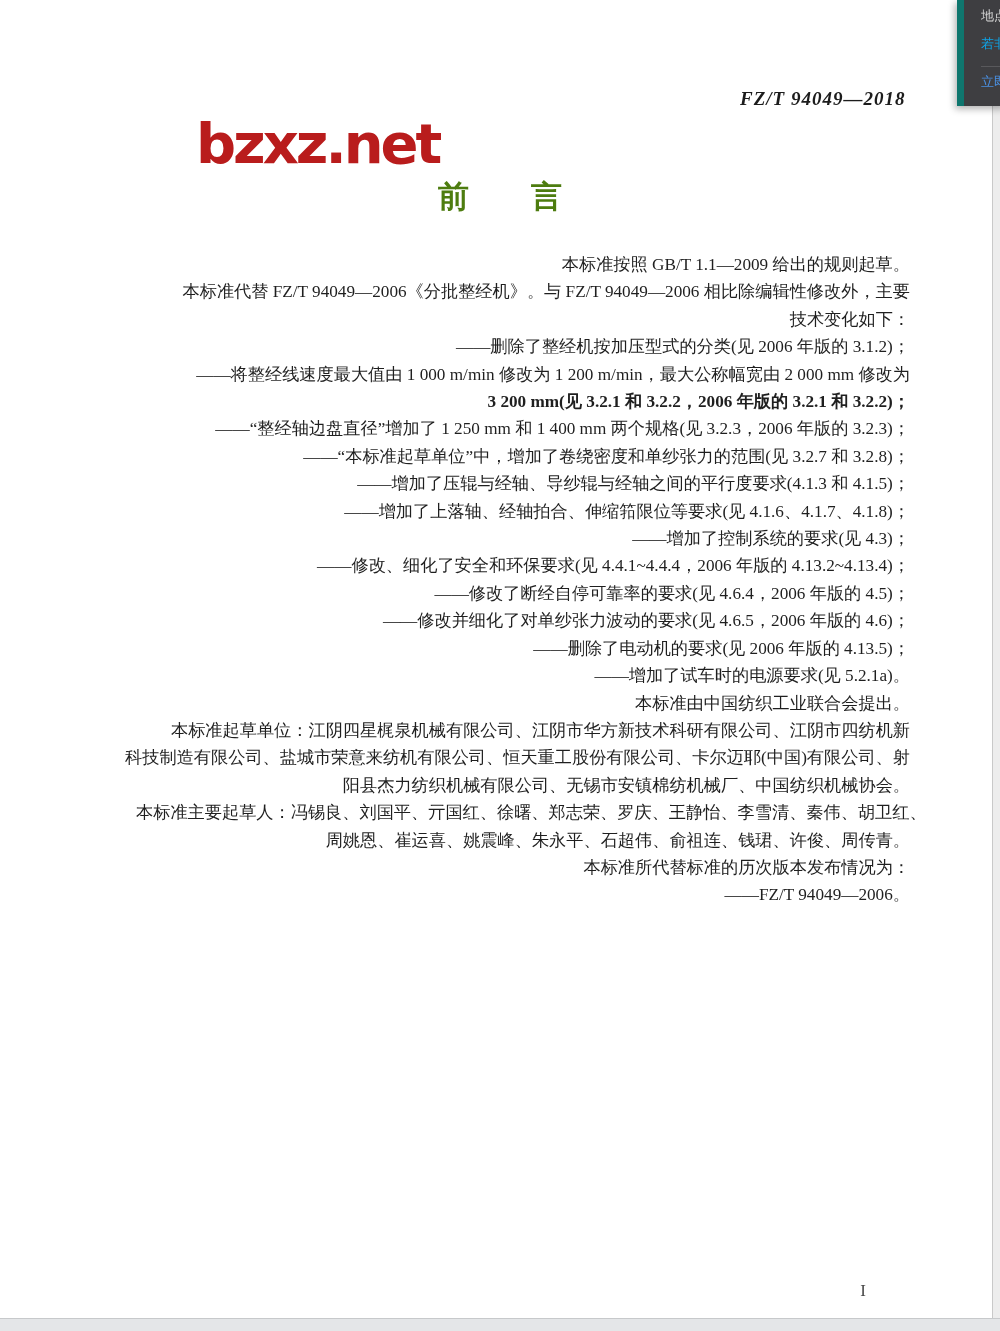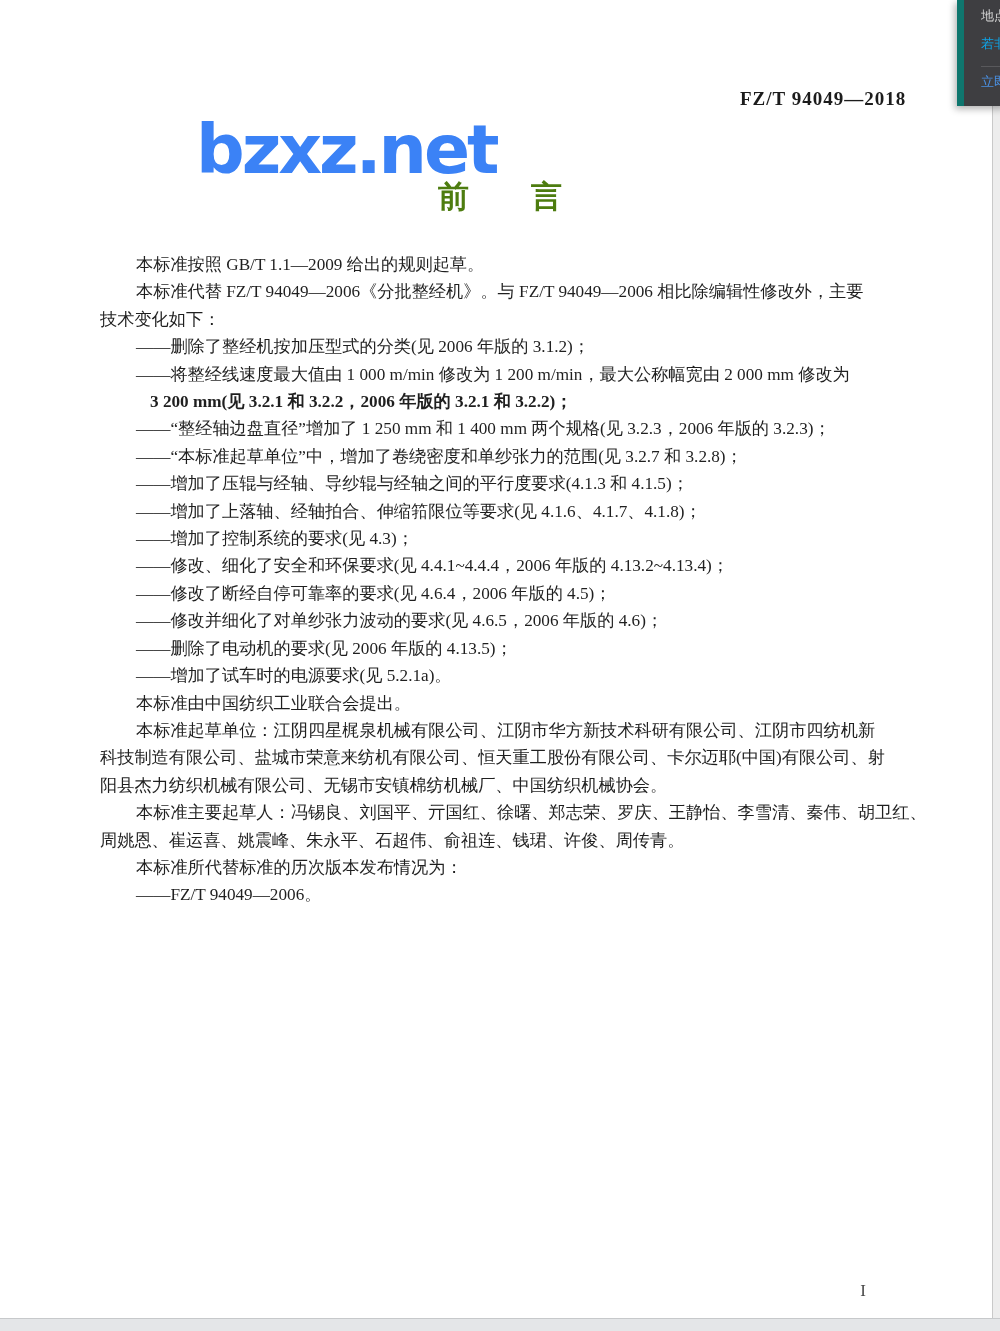--- a/index.html
+++ b/index.html
@@ -30,42 +30,42 @@
   .promo-line2{color:#0ea5e9;font-size:13px;}
   .promo-divider{margin:13px 0 0 17px;border-top:1px solid #59595c;width:40px;}
   .promo-link{
     display:block;margin:6px 0 0 17px;color:#4a90e2;font-size:13px;
     text-decoration:none;white-space:nowrap;
   }
   
   .doc-code{
     position:absolute;top:88px;left:740px;
     font-size:19px;font-weight:bold;color:#1c1c1c;letter-spacing:1px;
-    white-space:nowrap;z-index:10;
+    white-space:nowrap;z-index:10;font-style:italic;
   }
   
   .watermark{
     position:absolute;top:116px;left:196px;z-index:1;
     font-family:"DejaVu Sans","Liberation Sans",sans-serif;
-    font-weight:bold;font-size:68px;line-height:1;
-    color:#3b82f6;letter-spacing:-3px;white-space:nowrap;
+    font-weight:bold;font-size:56px;line-height:1;
+    color:#b91c1c;letter-spacing:-3px;white-space:nowrap;
     user-select:none;
   }
   
   .page-title{
     position:absolute;top:176px;left:100px;width:800px;z-index:5;
     text-align:center;font-size:31px;font-weight:bold;color:#4d7c0f;
     white-space:pre;
   }
   
   .foreword-body{
     position:absolute;top:251px;left:100px;width:810px;z-index:5;
     font-size:17.2px;line-height:27.4px;color:#1f1f1f;
   }
-  .body-line{white-space:nowrap;}
+  .body-line{white-space:nowrap;text-align:right;}
   .ind-first{padding-left:36px;}
   .ind-none{padding-left:0;font-family:Liberation Serif, serif;}
   .ind-hang{padding-left:50px;font-weight:bold;}
   
   .page-number{
     position:absolute;top:1281px;left:848px;width:30px;text-align:center;
     font-size:17px;color:#4a4a4a;z-index:5;
   }
 </style>
 </head>

